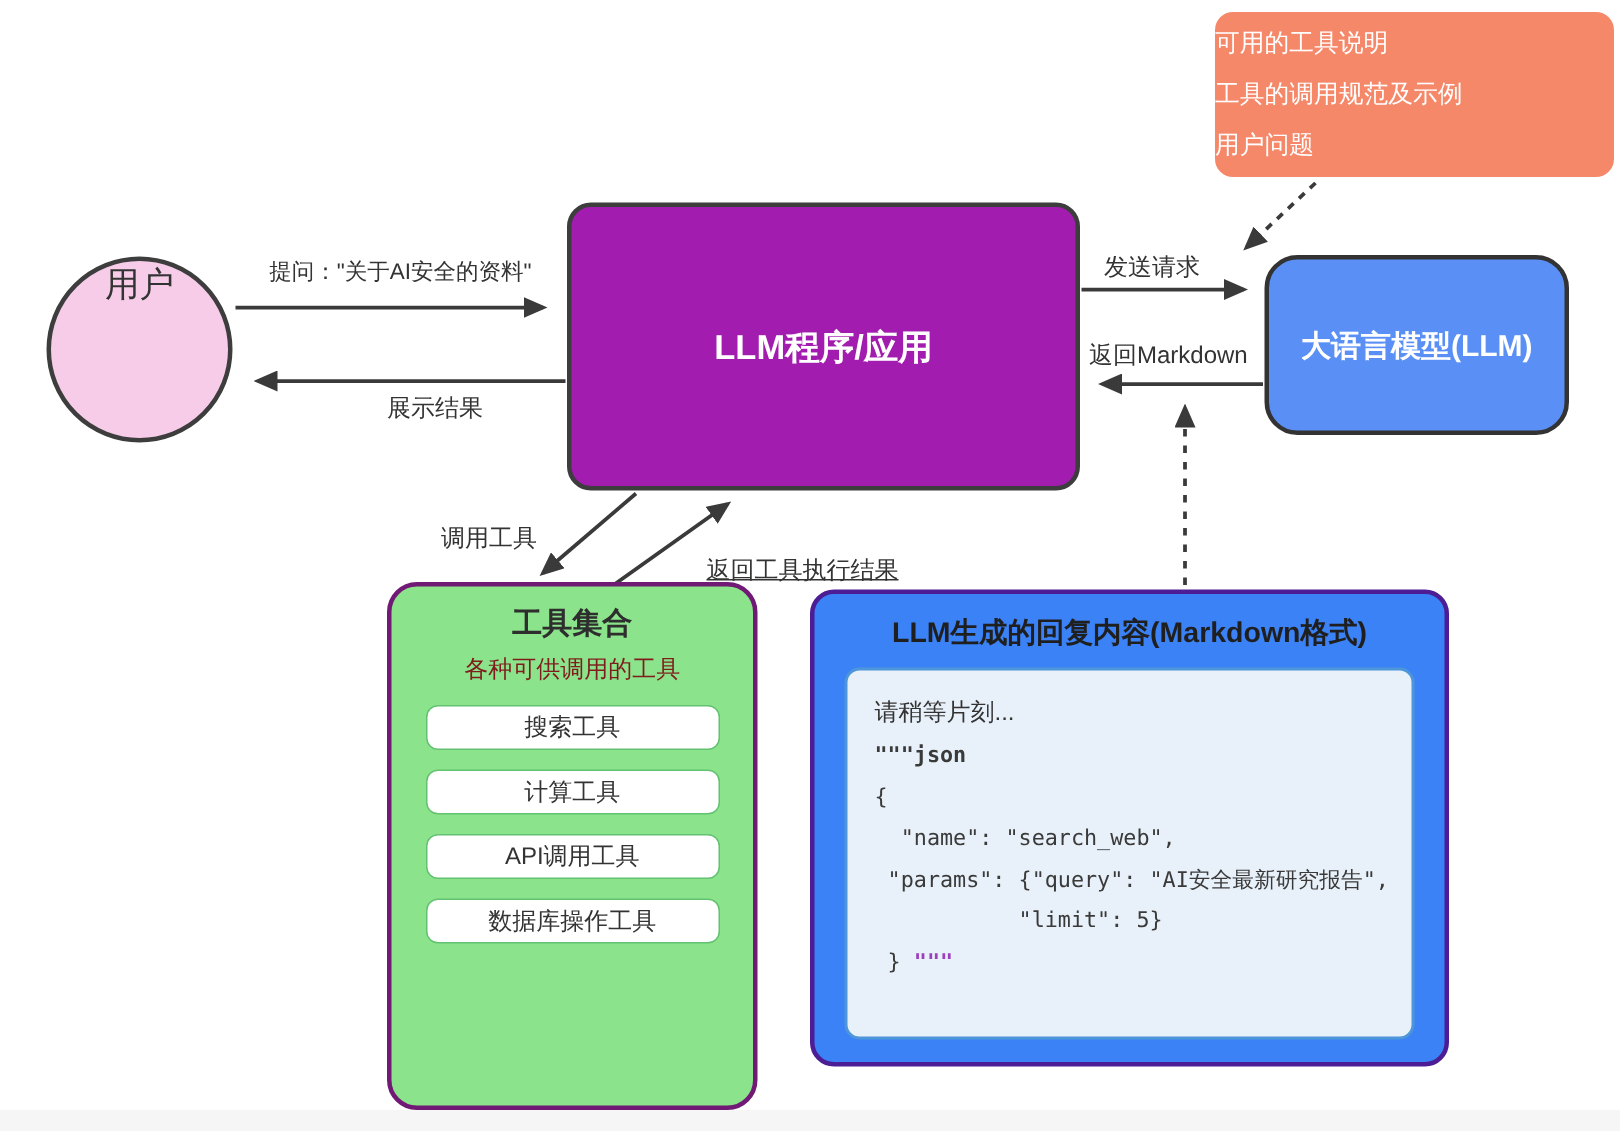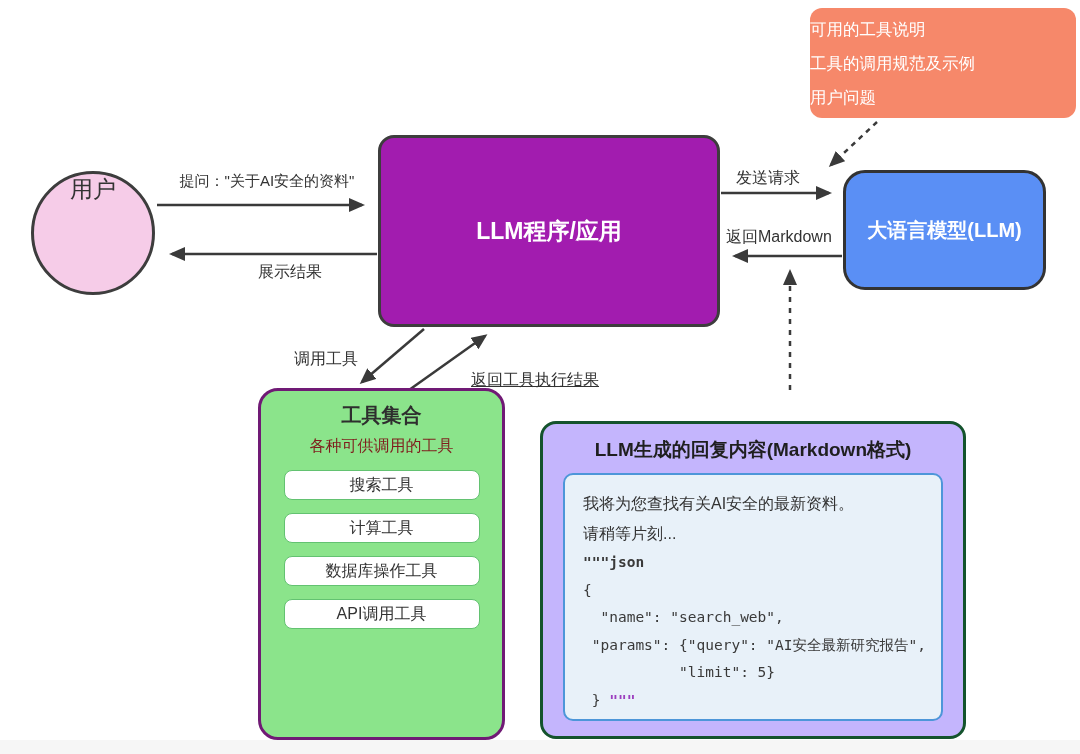--- a/index.html
+++ b/index.html
@@ -99,24 +99,23 @@
     border: 1.5px solid #63c271;
     border-radius: 8px;
     display: flex; align-items: center; justify-content: center;
     font-size: 16px; color: #333;
   }
 
   
   .md-box {
     left: 540px; top: 393px;
     width: 426px; height: 318px;
-    background: #c4b5fd;
-    border: 3px solid #14532d;
+    background: #3b82f6;
+    border: 3px solid #4c1d95;
     border-radius: 16px;
-    margin-top: 28px;
   }
   .md-title {
     text-align: center;
     margin-top: 13px;
     font-size: 19px; font-weight: bold; color: #1f1f1f;
   }
   .code-box {
     position: absolute;
     left: 20px; top: 49px;
     width: 380px; height: 248px;
@@ -189,29 +188,28 @@
     <div class="note-line">工具的调用规范及示例</div>
     <div class="note-line">用户问题</div>
   </div>
 
   <div class="node tools-box">
     <div class="tools-title">工具集合</div>
     <div class="tools-subtitle">各种可供调用的工具</div>
     <div class="tools-list">
       <div class="tool-item">搜索工具</div>
       <div class="tool-item">计算工具</div>
+      <div class="tool-item">API调用工具</div>
       <div class="tool-item">数据库操作工具</div>
-      <div class="tool-item">API调用工具</div>
     </div>
   </div>
 
   <div class="node md-box">
     <div class="md-title">LLM生成的回复内容(Markdown格式)</div>
     <div class="code-box">
-      <div class="plain-line">我将为您查找有关AI安全的最新资料。</div>
       <div class="plain-line">请稍等片刻...</div>
       <div class="code-line accent">"""json</div>
       <div class="code-line">{</div>
       <div class="code-line">  "name": "search_web",</div>
       <div class="code-line"> "params": {"query": "AI安全最新研究报告",</div>
       <div class="code-line">           "limit": 5}</div>
       <div class="code-line"><span> } </span><span class="accent">"""</span></div>
     </div>
   </div>
 

